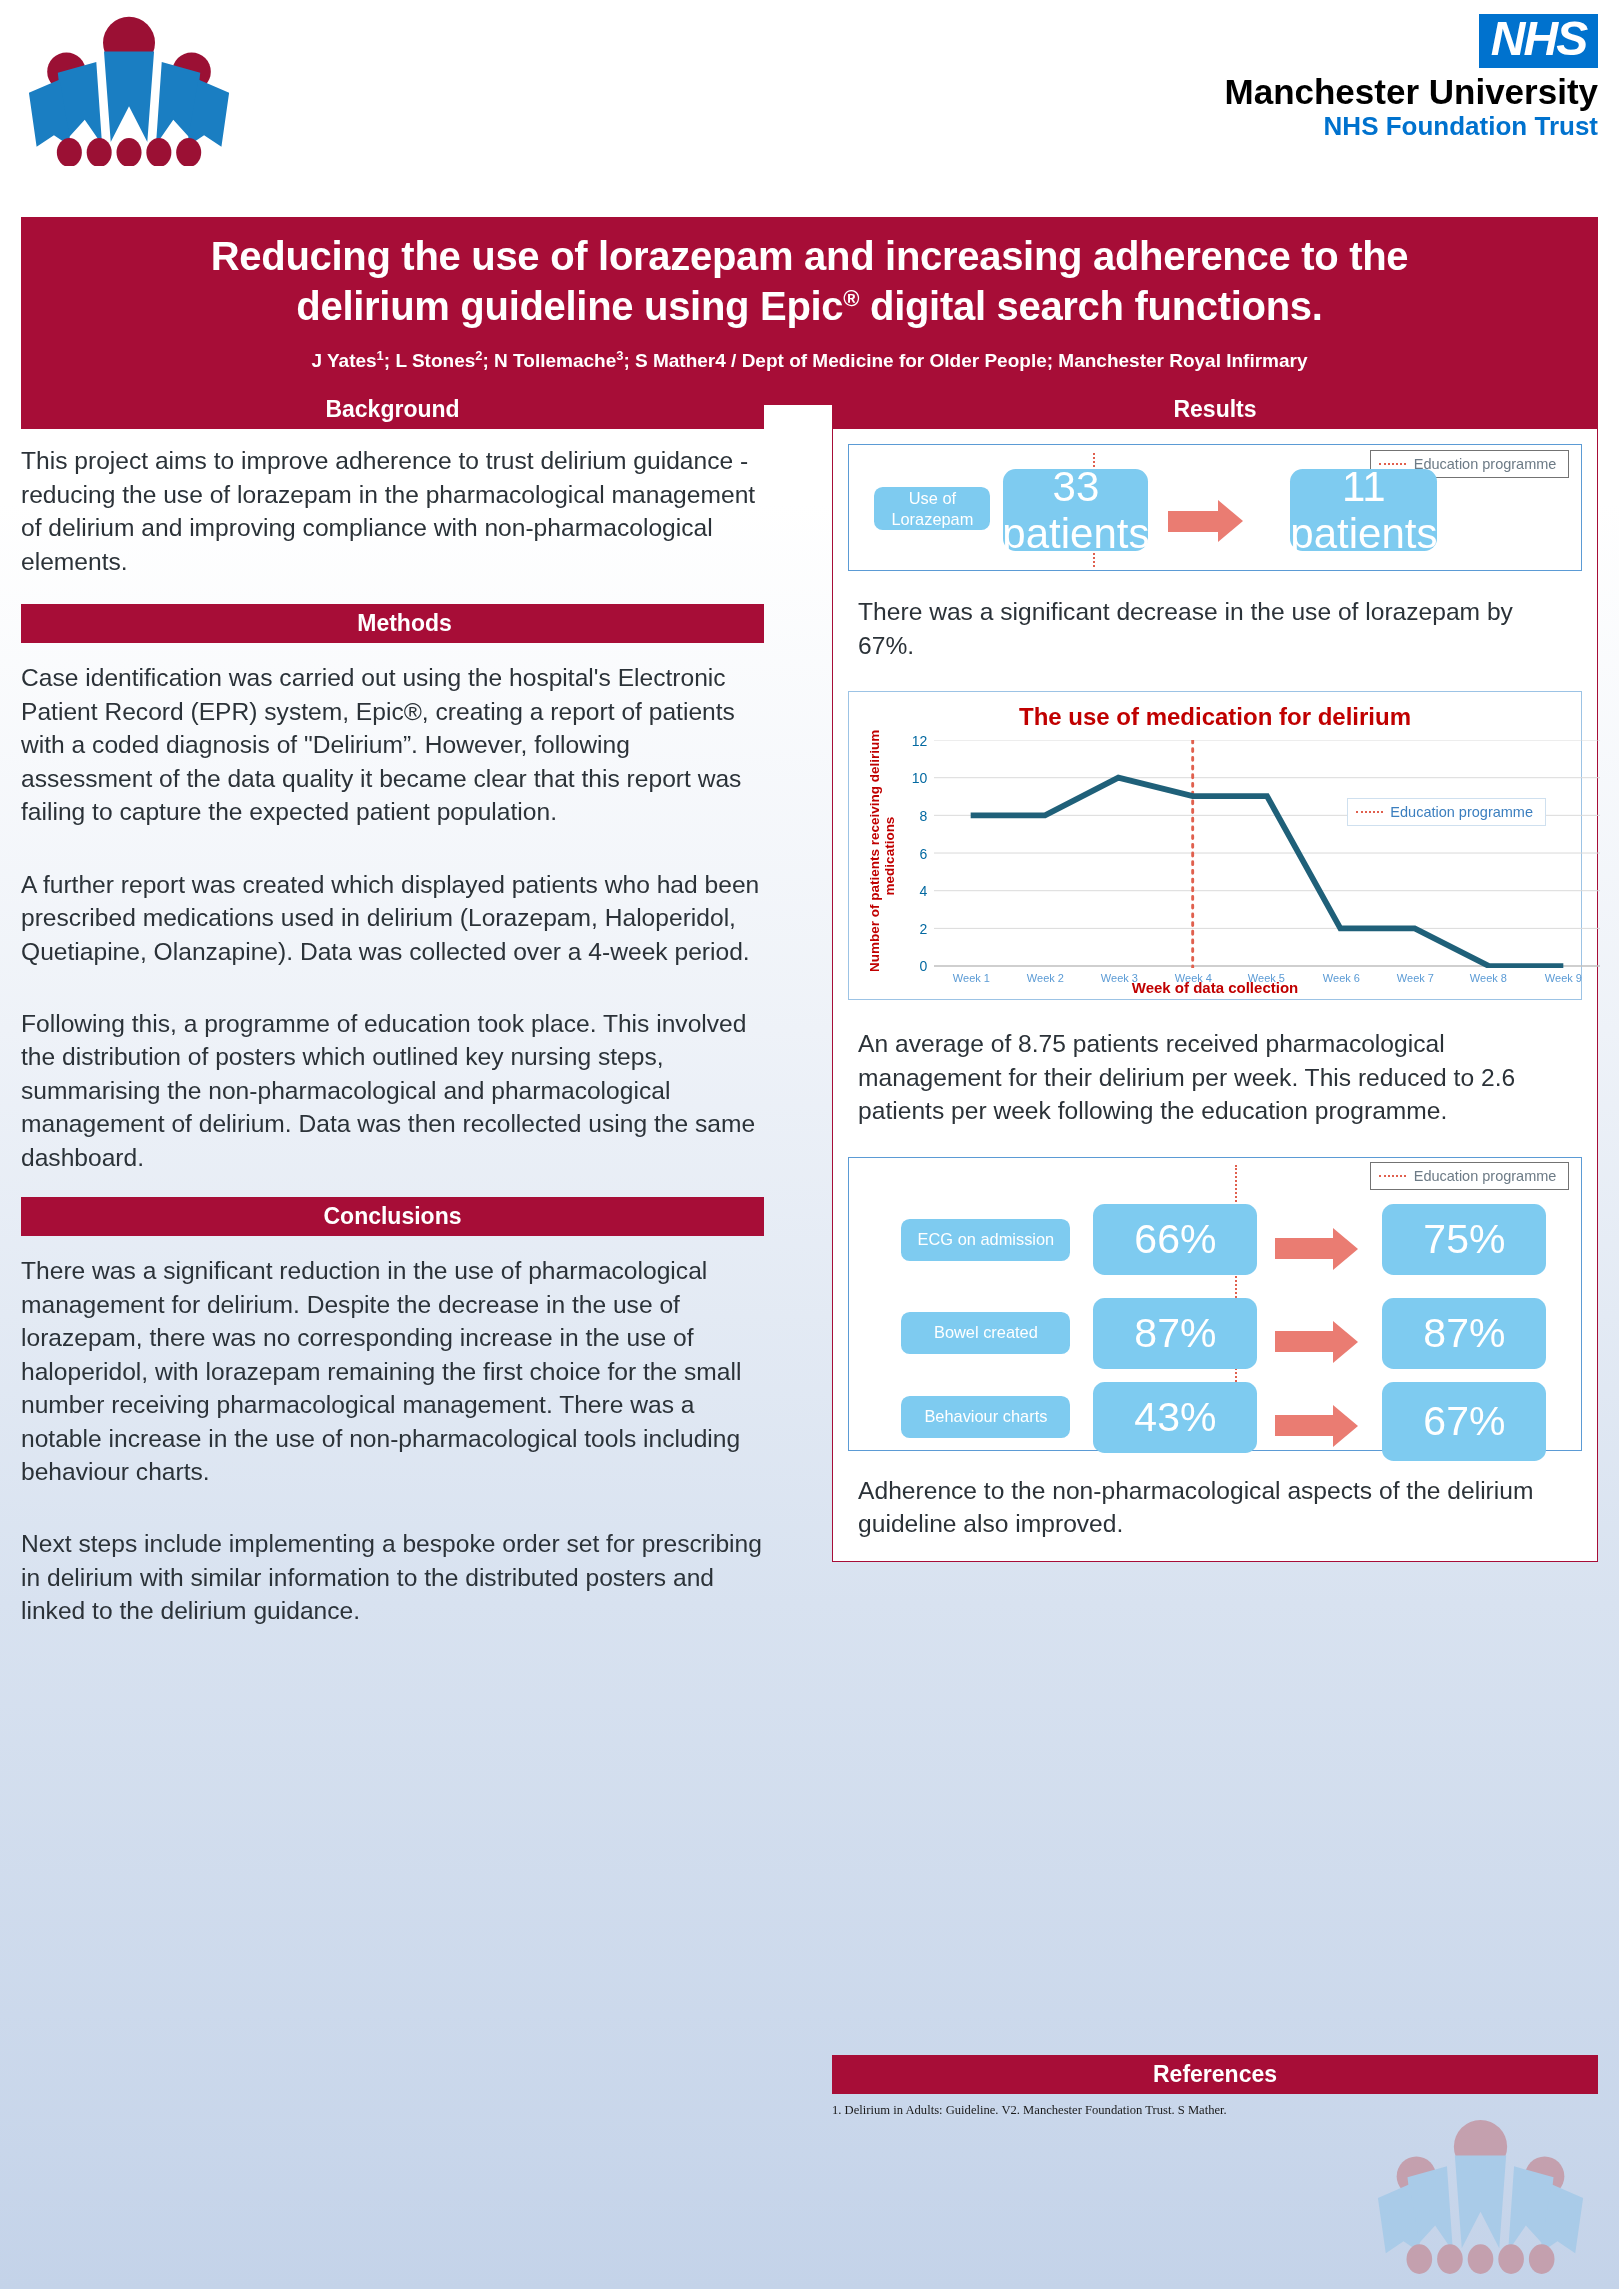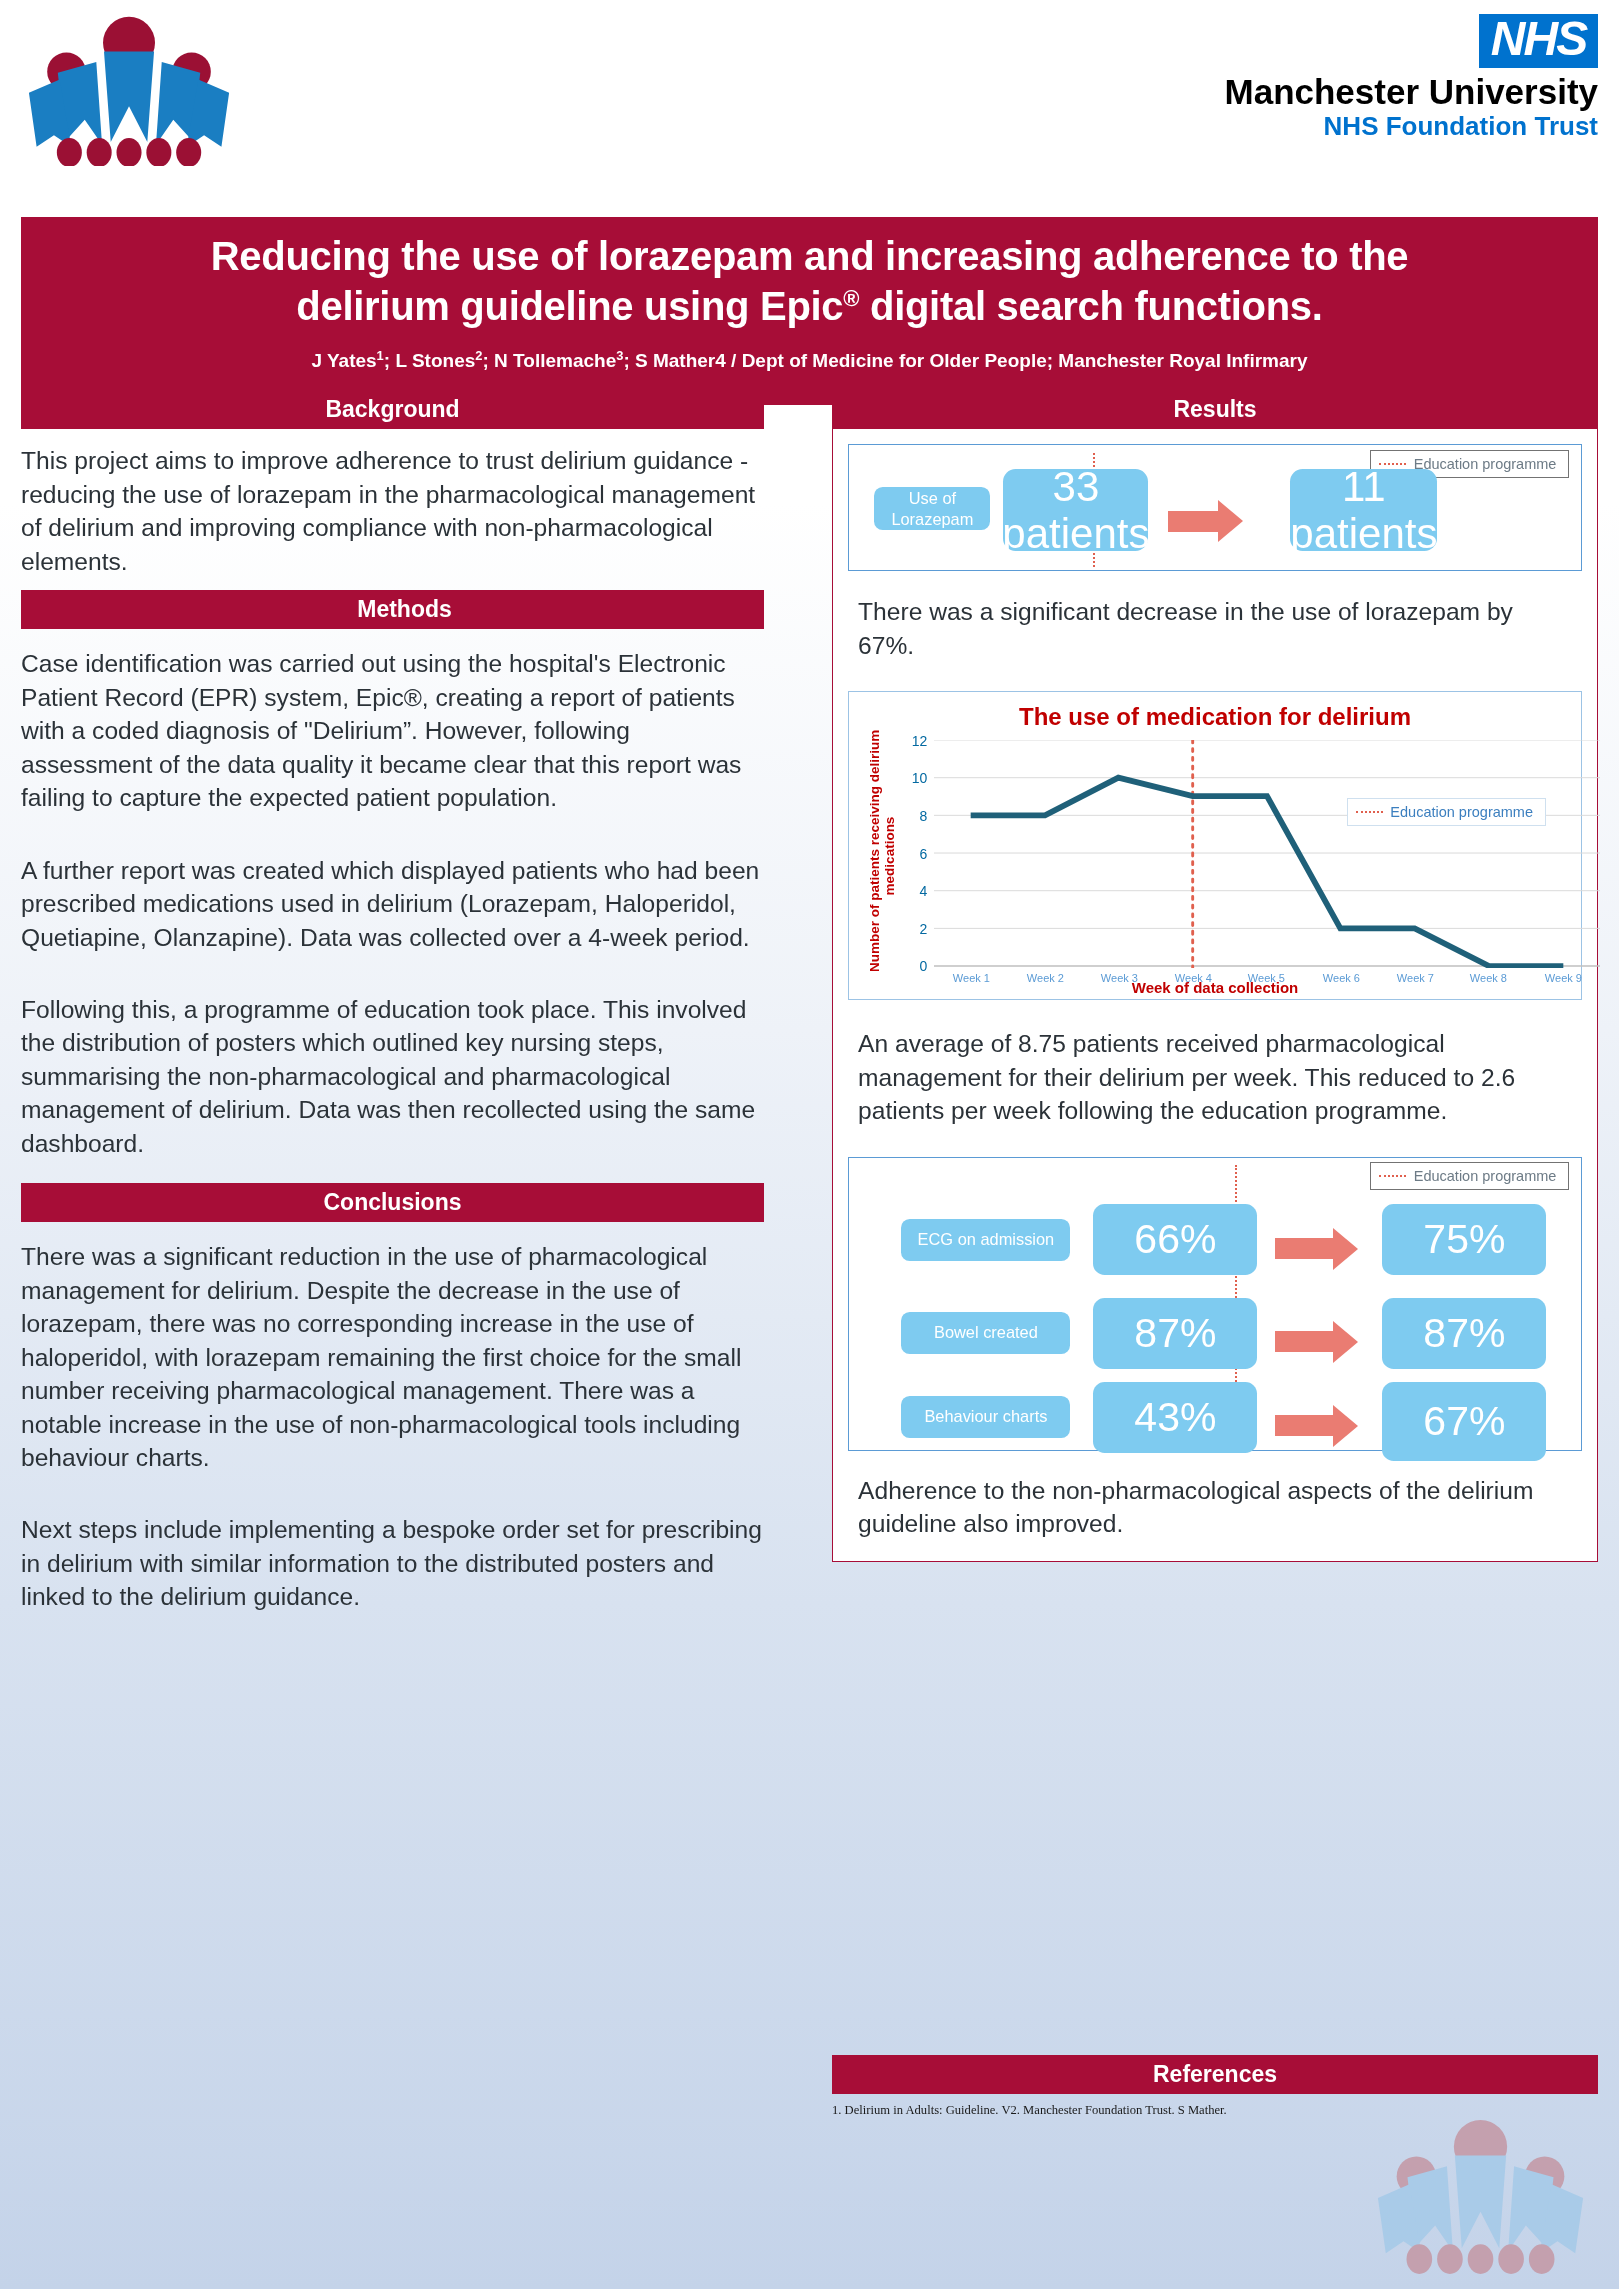--- a/index.html
+++ b/index.html
@@ -43,21 +43,21 @@
     font-weight: bold; font-size: 23px; line-height: 39px; height: 39px;
   }
 
   
   .left-col { position: absolute; left: 21px; top: 390px; width: 743px; }
   .body-text { font-size: 24.6px; line-height: 1.36; color: #2b3238; }
   .body-text p { margin-top: 15.4px; }
   .body-text p.first { margin-top: 18.3px; }
   .body-text p.gap { margin-top: 39px; }
   .body-text sup { font-size: 0.6em; vertical-align: super; }
-  .block-gap-meth { margin-top: 12px; padding-left: 24px; }
+  .block-gap-meth { margin-top: 26px; padding-left: 24px; }
   .block-gap-conc { margin-top: 23px; }
 
   
   .right-col { position: absolute; left: 832px; top: 390px; width: 766px; }
   .results-panel {
     border: 1.4px solid #a70d37; border-top: none;
     background: #ffffff; padding: 15.4px 15.4px 21px 15.4px;
   }
   .results-text { font-size: 24.6px; line-height: 1.36; color: #2b3238; padding: 0 9.7px; }
 

